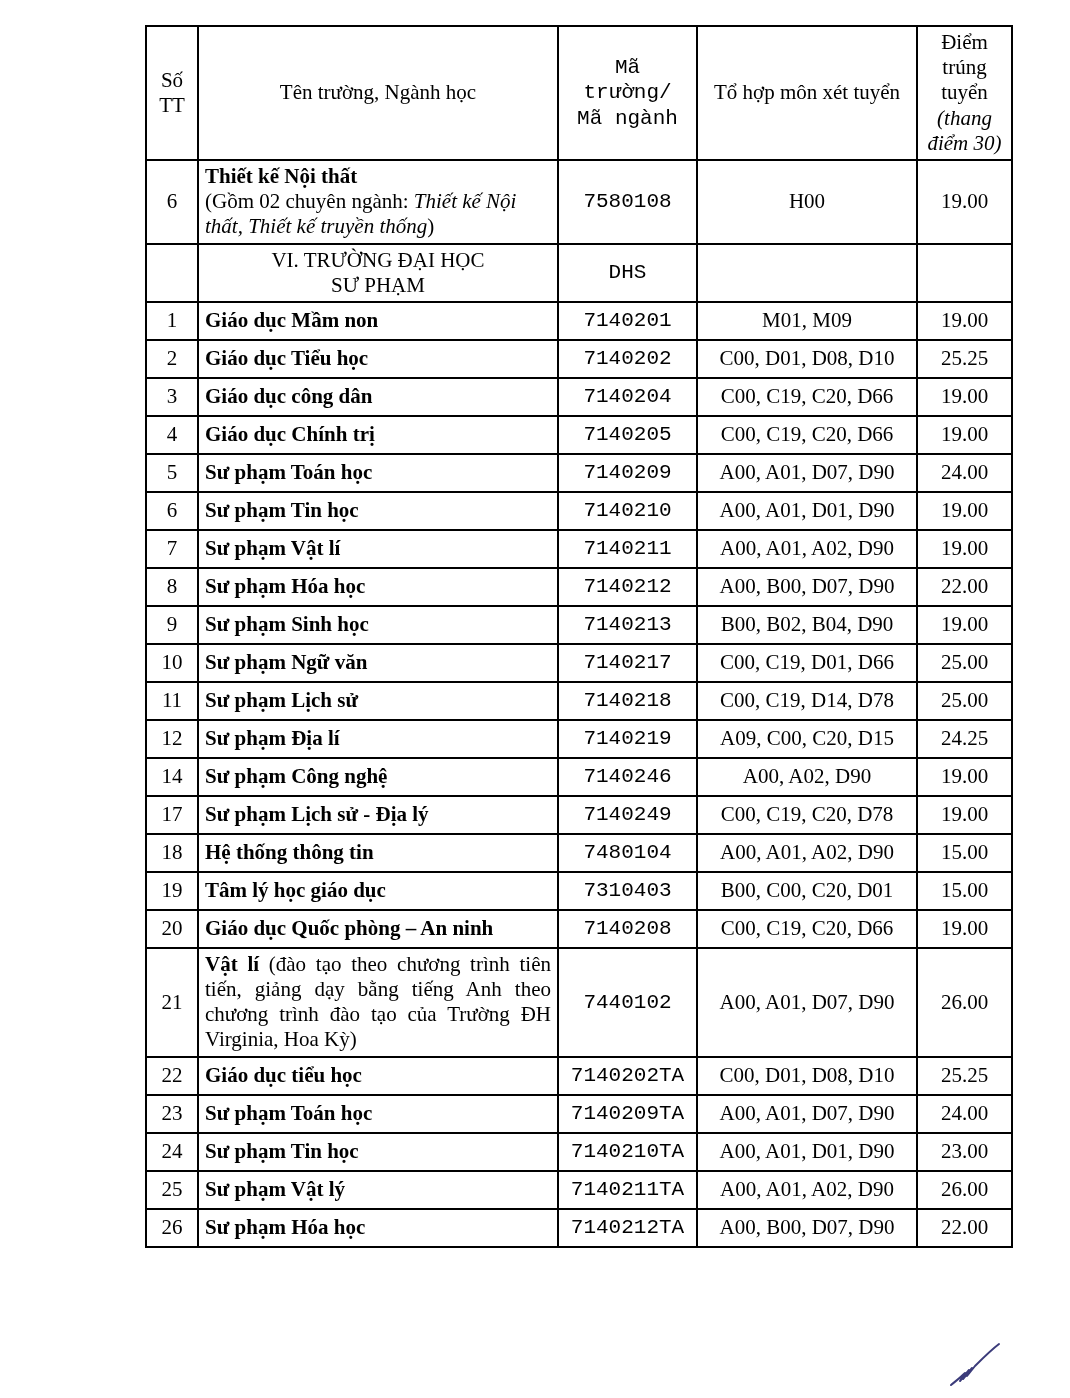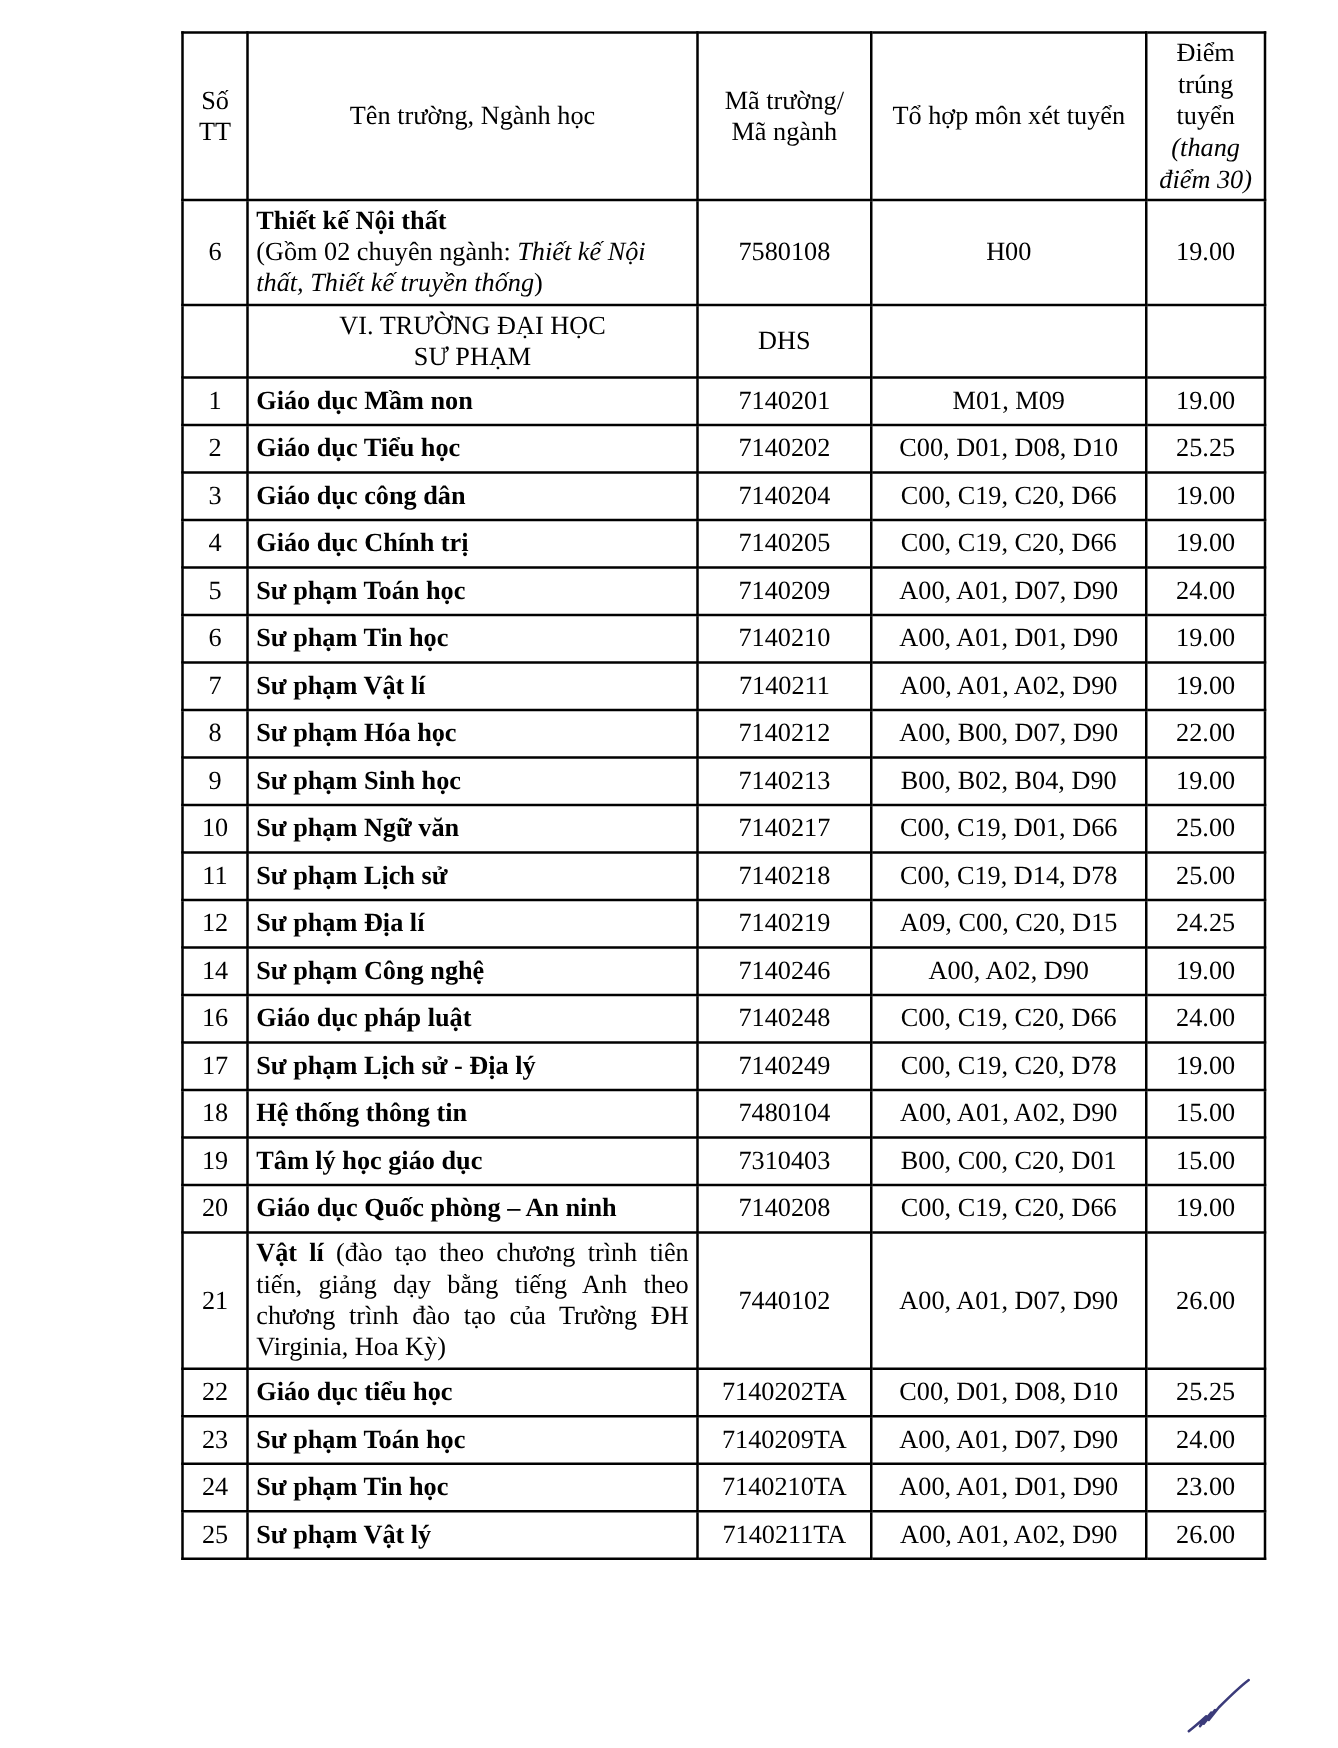--- a/index.html
+++ b/index.html
@@ -24,21 +24,21 @@
     padding:3px 6px;
     font-size:21px;
     line-height:1.2;
     font-weight:normal;
     overflow:hidden;
     word-wrap:break-word;
   }
   .score-table thead th{height:112px;text-align:center;}
   .c-no{text-align:center;}
   .c-name{text-align:left;padding-left:11px;padding-right:9px;}
-  .c-code{text-align:center;}
+  .c-code{text-align:center;font-family:Liberation Mono, monospace;}
   .c-combo{text-align:center;margin-left:20px;}
   .c-score{text-align:center;}
   tbody td{height:30px;}
   tbody .c-name b{font-weight:bold;}
   .sec-row td{height:50px;}
   .sec-title{text-align:center;font-weight:bold;margin-left:32px;}
   .sec-code{font-weight:bold;}
   .nm-bold{font-weight:bold;}
   .nm-note{font-weight:normal;}
   .nm-just{text-align:justify;font-weight:normal;}
@@ -174,27 +174,20 @@
           <td class="c-score">24.25</td>
         </tr>
         <tr>
           <td class="c-no">14</td>
           <td class="c-name"><b>Sư phạm Công nghệ</b></td>
           <td class="c-code">7140246</td>
           <td class="c-combo">A00, A02, D90</td>
           <td class="c-score">19.00</td>
         </tr>
         <tr>
-          <td class="c-no">16</td>
-          <td class="c-name"><b>Giáo dục pháp luật</b></td>
-          <td class="c-code">7140248</td>
-          <td class="c-combo">C00, C19, C20, D66</td>
-          <td class="c-score">24.00</td>
-        </tr>
-        <tr>
           <td class="c-no">17</td>
           <td class="c-name"><b>Sư phạm Lịch sử - Địa lý</b></td>
           <td class="c-code">7140249</td>
           <td class="c-combo">C00, C19, C20, D78</td>
           <td class="c-score">19.00</td>
         </tr>
         <tr>
           <td class="c-no">18</td>
           <td class="c-name"><b>Hệ thống thông tin</b></td>
           <td class="c-code">7480104</td>
@@ -245,20 +238,27 @@
           <td class="c-combo">A00, A01, D01, D90</td>
           <td class="c-score">23.00</td>
         </tr>
         <tr>
           <td class="c-no">25</td>
           <td class="c-name"><b>Sư phạm Vật lý</b></td>
           <td class="c-code">7140211TA</td>
           <td class="c-combo">A00, A01, A02, D90</td>
           <td class="c-score">26.00</td>
         </tr>
+        <tr>
+          <td class="c-no">26</td>
+          <td class="c-name"><b>Sư phạm Hóa học</b></td>
+          <td class="c-code">7140212TA</td>
+          <td class="c-combo">A00, B00, D07, D90</td>
+          <td class="c-score">22.00</td>
+        </tr>
       </tbody>
   </table>
 
   <svg class="signature" viewBox="0 0 54 46" xmlns="http://www.w3.org/2000/svg">
     <path d="M3 43 C9 38 13 35 17 31 L12 39 L21 28 L15 37 L24 26 L19 34 L27 24 C34 17 43 8 51 2" fill="none" stroke-width="2" stroke-linecap="round" stroke-linejoin="round" stroke="#3b3b7a"></path>
   </svg>
 
 </div>
 
 </body></html>

